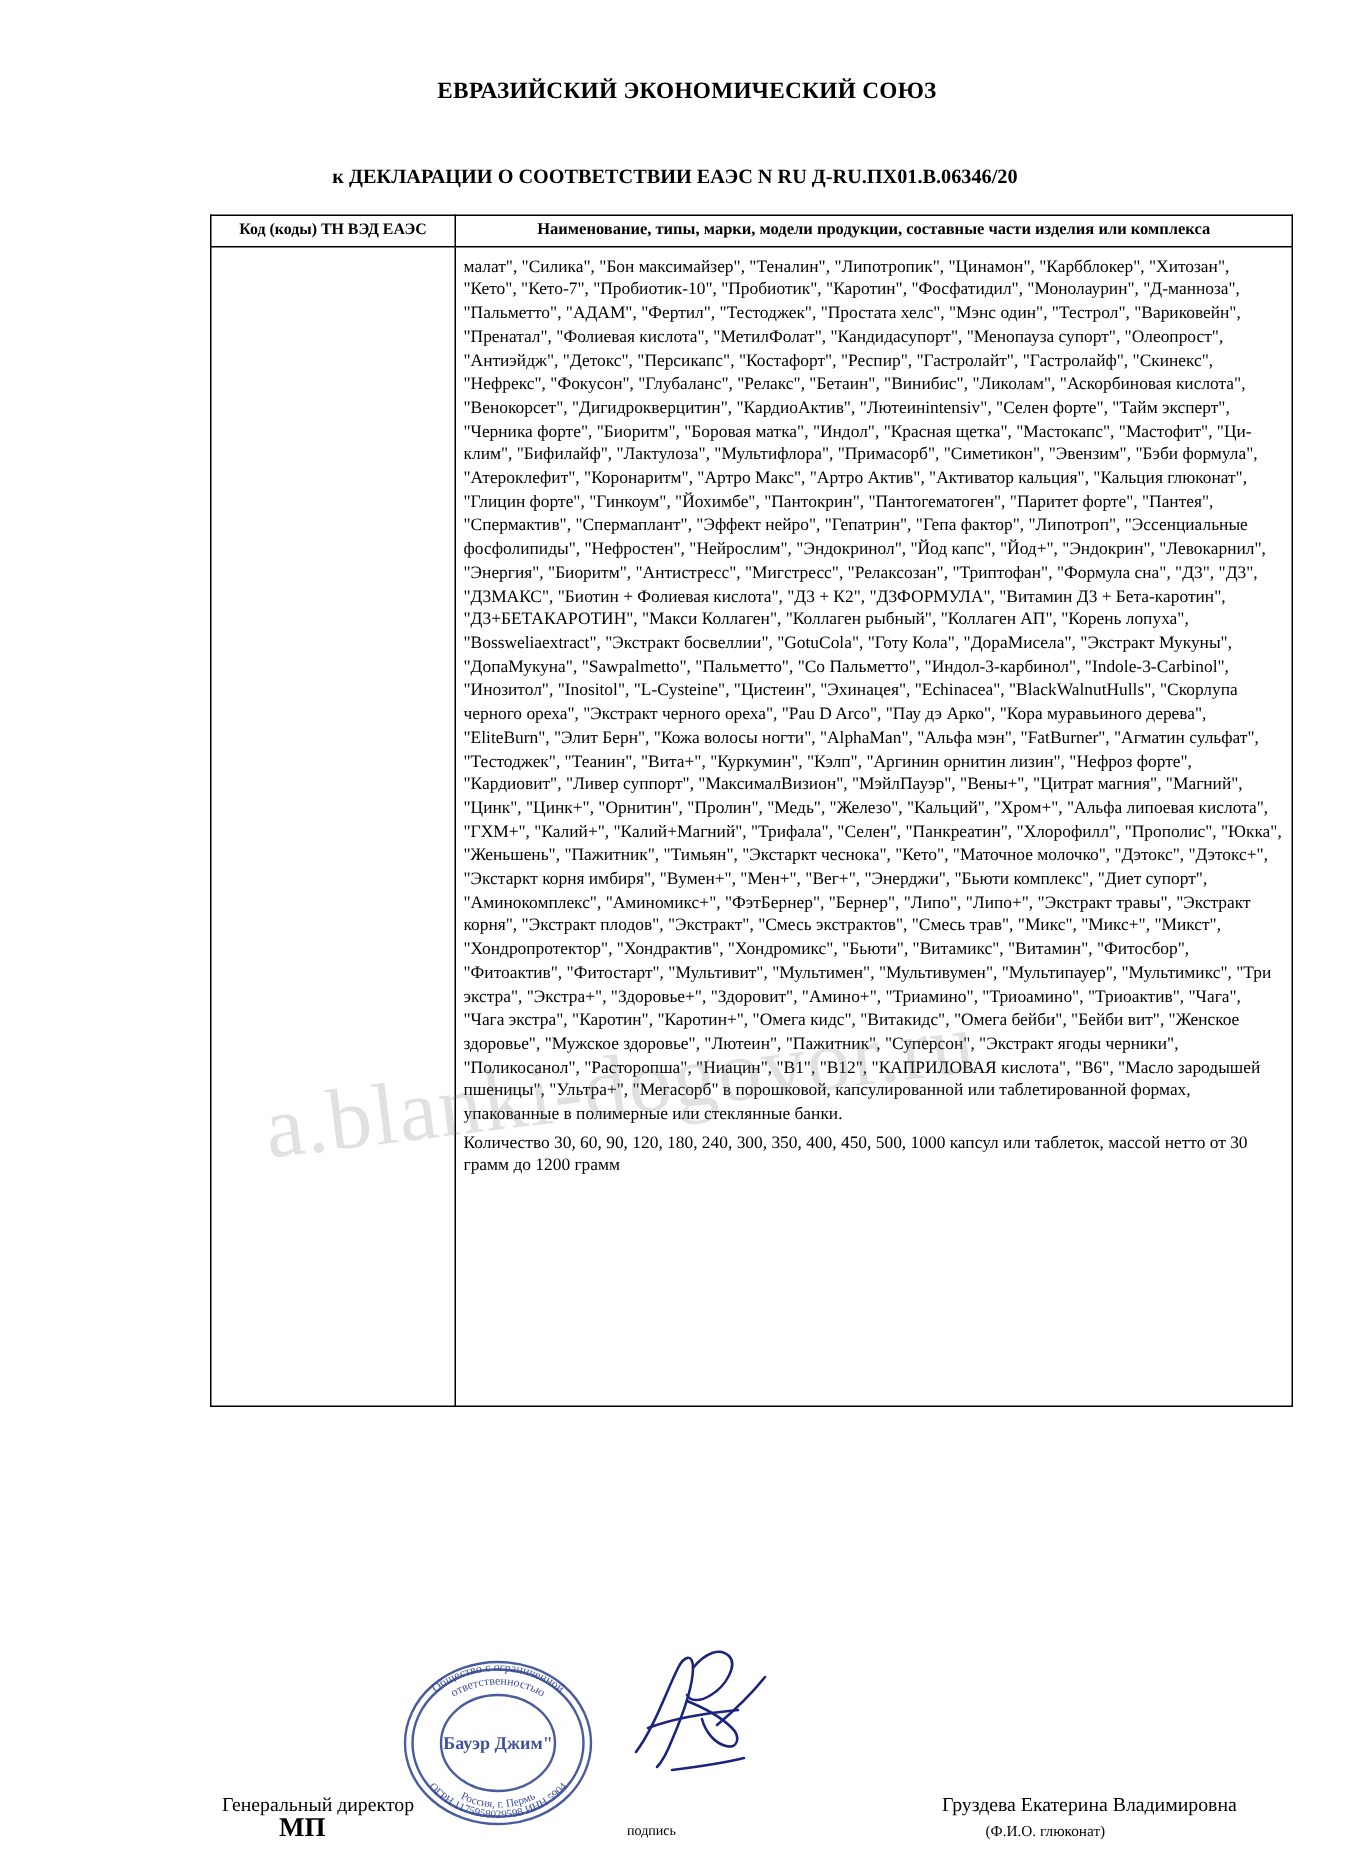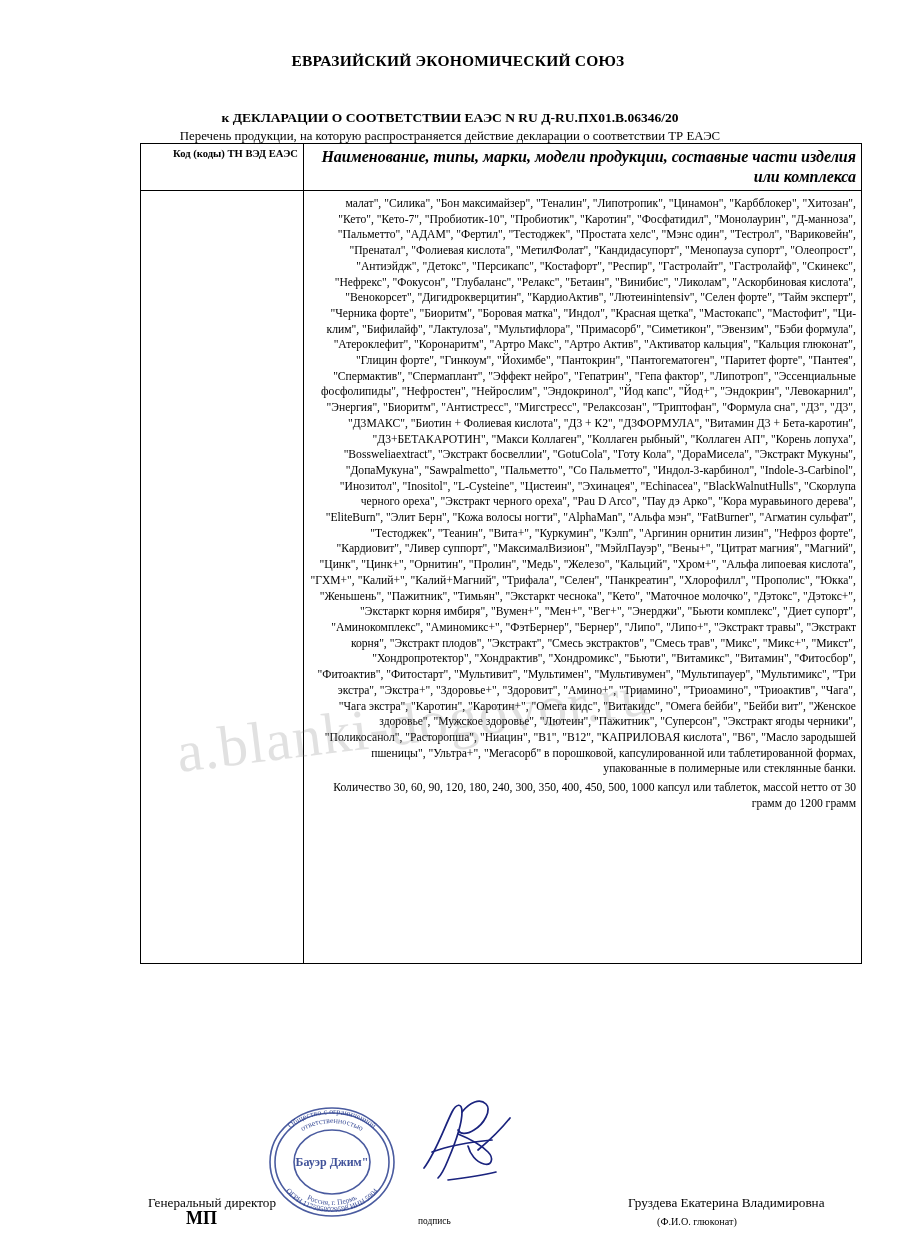--- a/index.html
+++ b/index.html
@@ -57,37 +57,35 @@
     left: 140px;
     top: 143px;
     width: 722px;
     border-collapse: collapse;
     table-layout: fixed;
   }
   .tbl td, .tbl th {
     border: 1px solid #000;
     vertical-align: top;
     padding: 3px 5px;
-    text-align: right;
   }
   .th-code {
     width: 152px;
     text-align: center;
     font-size: 10.6px;
     font-weight: bold;
     line-height: 1.25;
     padding-top: 5px;
   }
   .th-name {
     text-align: center;
-    font-size: 16px;
+    font-size: 11px;
     font-weight: bold;
     line-height: 1.25;
     padding-top: 5px;
-    font-style: italic;
   }
   .cell-code {
     height: 766px;
   }
   .cell-body {
     font-size: 11.6px;
     line-height: 1.355;
     text-align: left;
     padding: 4px 6px 6px 7px;
   }
@@ -179,21 +177,20 @@
   }
 </style>
 </head>
 <body>
 
 <div class="page">
 
   <div class="header-block">
     <div class="doc-title">ЕВРАЗИЙСКИЙ ЭКОНОМИЧЕСКИЙ СОЮЗ</div>
     <div class="doc-sub2">к ДЕКЛАРАЦИИ О СООТВЕТСТВИИ ЕАЭС N RU Д-RU.ПХ01.В.06346/20</div>
-    <div class="doc-sub3">Перечень продукции, на которую распространяется действие декларации о соответствии ТР ЕАЭС</div>
   </div>
 
   <table class="tbl">
     <tbody>
         <tr>
       <th class="th-code">Код (коды) ТН ВЭД ЕАЭС</th>
       <th class="th-name">Наименование, типы, марки, модели продукции, составные части изделия или комплекса</th>
     </tr>
     <tr>
       <td class="cell-code"></td>

